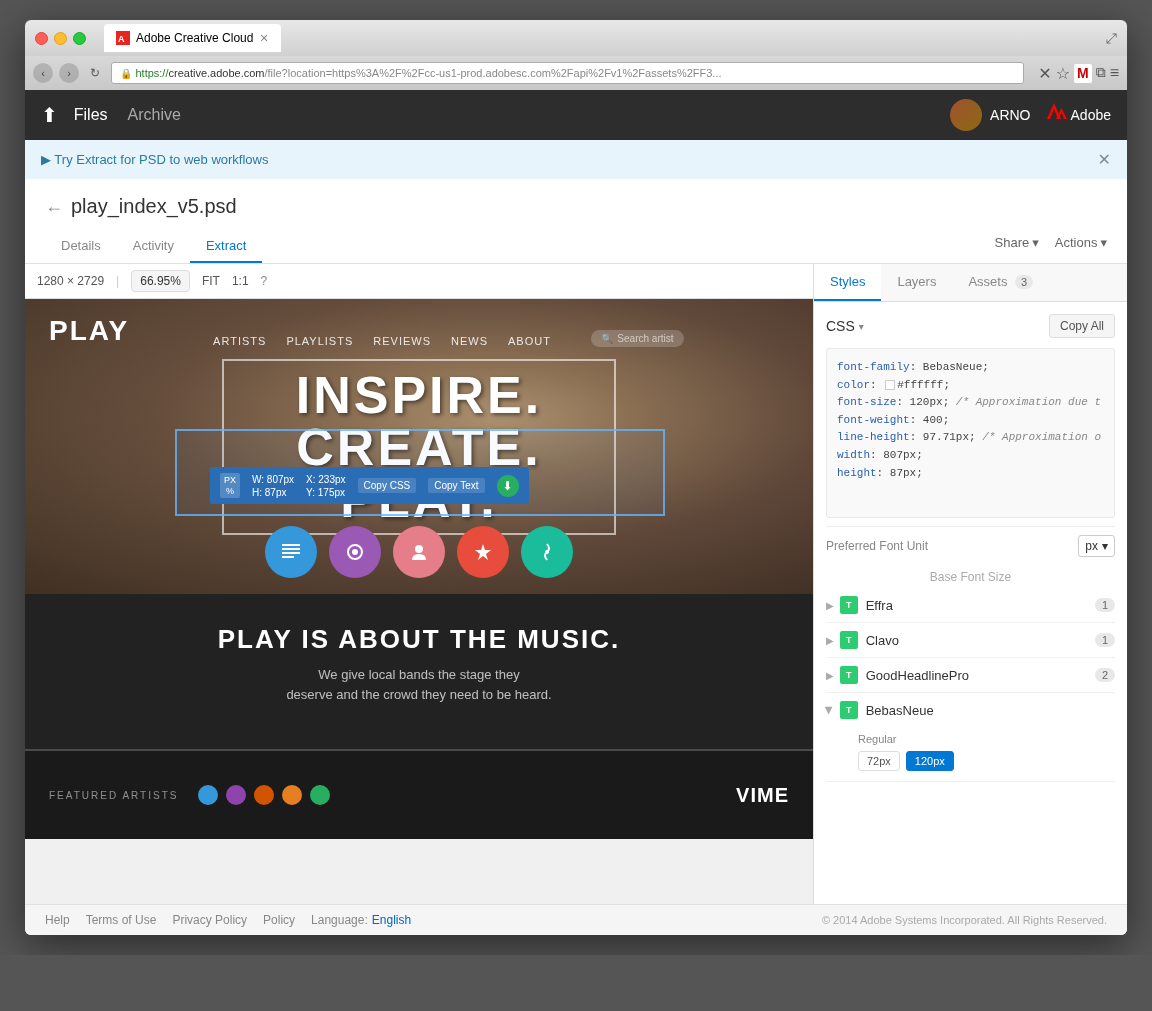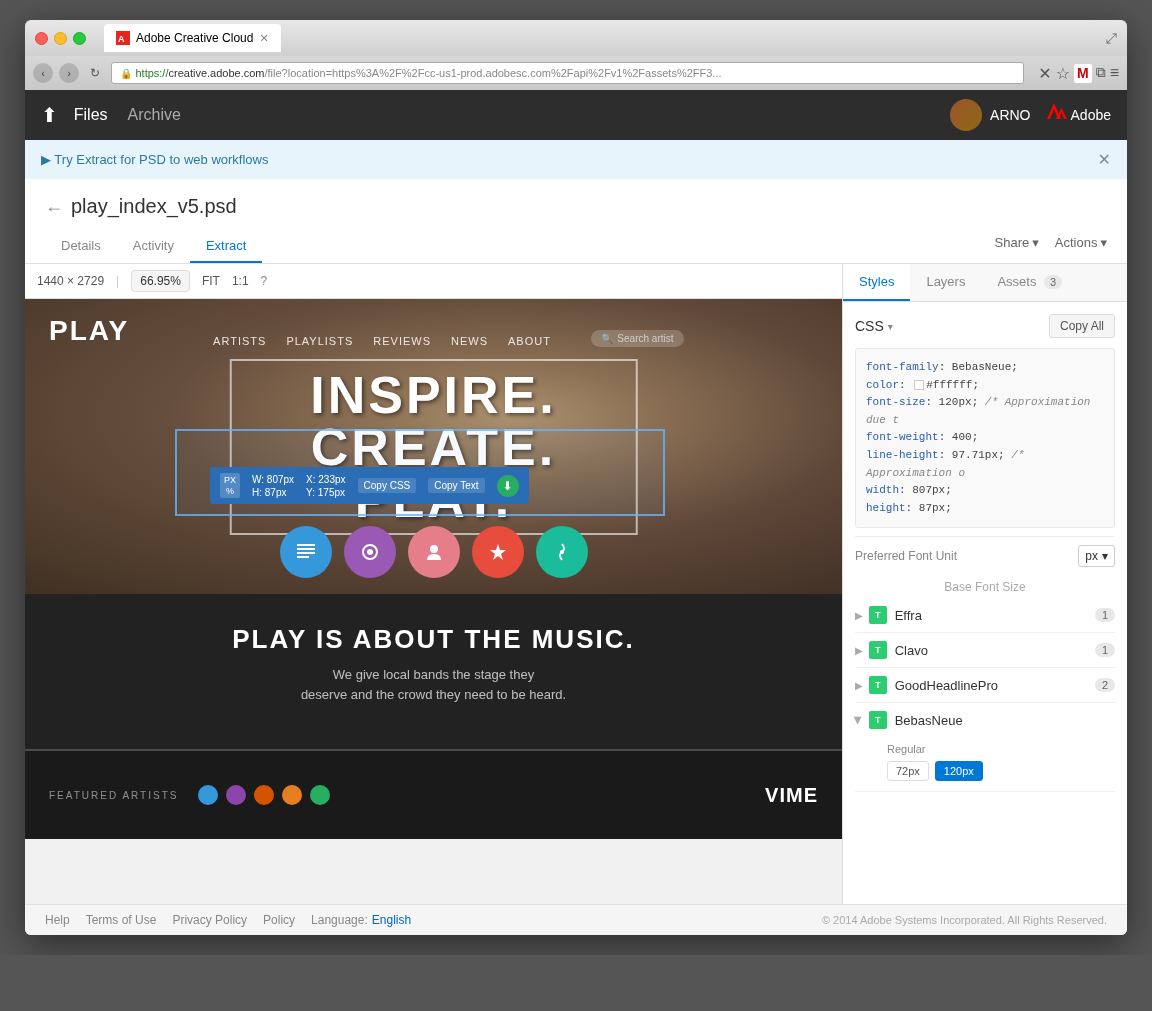--- a/index.html
+++ b/index.html
@@ -439,21 +439,21 @@
       background: rgba(100, 180, 255, 0.05);
       top: 130px;
       left: 150px;
       width: 490px;
       height: 87px;
       z-index: 5;
     }
 
     
     .right-panel {
-      width: 285px;
+      width: 314px;
       background: white;
       border-left: 1px solid #ddd;
       display: flex;
       flex-direction: column;
     }
 
     .panel-tabs {
       display: flex;
       border-bottom: 1px solid #ddd;
       background: #f8f8f8;
@@ -723,21 +723,21 @@
           </div>
         </div>
       </div>
     </div>
 
     <div class="main-layout">
 
       <div class="canvas-area">
 
         <div class="canvas-toolbar">
-          <span class="canvas-dims">1440 × 2729</span>
+          <span class="canvas-dims">1280 × 2729</span>
           <span class="canvas-separator">|</span>
           <span class="zoom-display">66.95%</span>
           <span class="fit-btn">FIT</span>
           <span class="oneone-btn">1:1</span>
           <span class="help-icon">?</span>
         </div>
 
         <div class="preview-container">
           <div class="website-preview">
 

